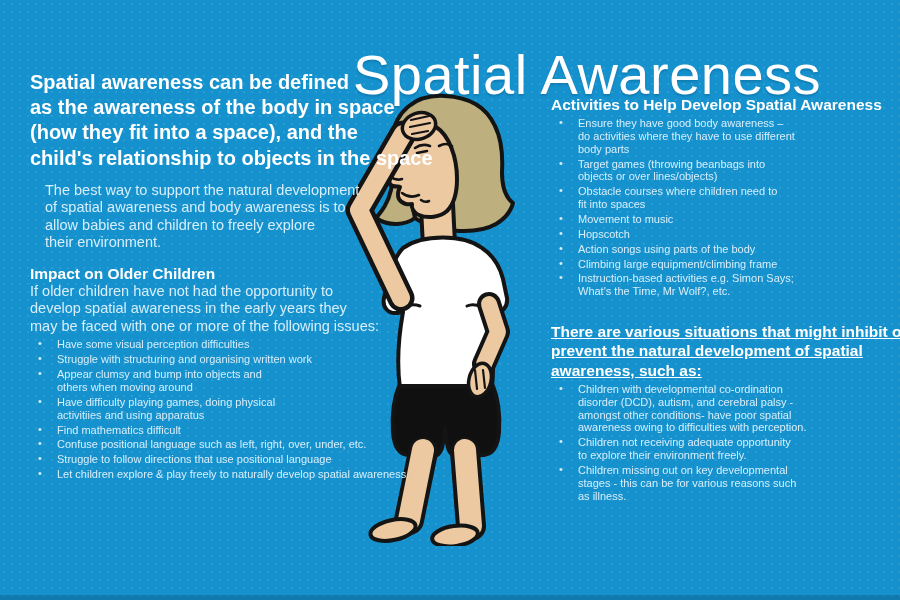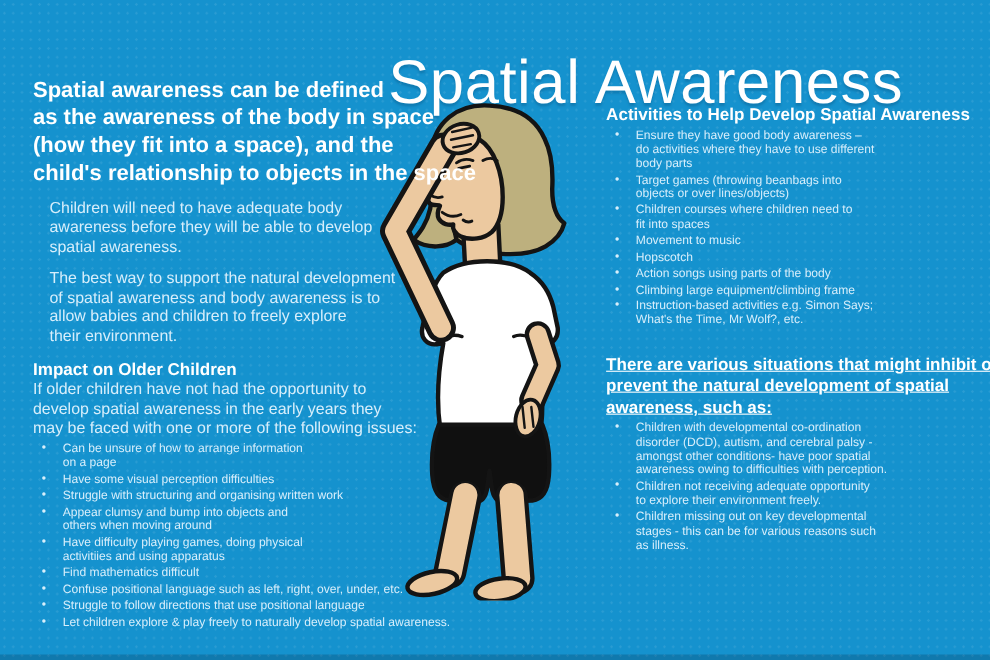--- a/index.html
+++ b/index.html
@@ -39,34 +39,29 @@
 </head>
 <body>
 
 <h1 class="title">Spatial Awareness</h1>
 
 <div class="col-left">
   <div class="lead">Spatial awareness can be defined
 as the awareness of the body in space
 (how they fit into a space), and the
 child's relationship to objects in the space</div>
-  <div class="para">Children will need to have adequate body
-awareness before they will be able to develop
-spatial awareness.</div>
   <div class="para">The best way to support the natural development
 of spatial awareness and body awareness is to
 allow babies and children to freely explore
 their environment.</div>
   <div class="h2">Impact on Older Children</div>
   <div class="sub">If older children have not had the opportunity to
 develop spatial awareness in the early years they
 may be faced with one or more of the following issues:</div>
   <ul class="blist">
-      <li><span class="btxt">Can be unsure of how to arrange information
-on a page</span></li>
       <li><span class="btxt">Have some visual perception difficulties</span></li>
       <li><span class="btxt">Struggle with structuring and organising written work</span></li>
       <li><span class="btxt">Appear clumsy and bump into objects and
 others when moving around</span></li>
       <li><span class="btxt">Have difficulty playing games, doing physical
 activitiies and using apparatus</span></li>
       <li><span class="btxt">Find mathematics difficult</span></li>
       <li><span class="btxt">Confuse positional language such as left, right, over, under, etc.</span></li>
       <li><span class="btxt">Struggle to follow directions that use positional language</span></li>
       <li><span class="btxt">Let children explore &amp; play freely to naturally develop spatial awareness.</span></li>
@@ -74,21 +69,21 @@
 </div>
 
 <div class="col-right">
   <div class="h2" style="margin-top:0;">Activities to Help Develop Spatial Awareness</div>
   <ul class="blist">
       <li><span class="btxt">Ensure they have good body awareness –
 do activities where they have to use different
 body parts</span></li>
       <li><span class="btxt">Target games (throwing beanbags into
 objects or over lines/objects)</span></li>
-      <li><span class="btxt">Children courses where children need to
+      <li><span class="btxt">Obstacle courses where children need to
 fit into spaces</span></li>
       <li><span class="btxt">Movement to music</span></li>
       <li><span class="btxt">Hopscotch</span></li>
       <li><span class="btxt">Action songs using parts of the body</span></li>
       <li><span class="btxt">Climbing large equipment/climbing frame</span></li>
       <li><span class="btxt">Instruction-based activities e.g. Simon Says;
 What's the Time, Mr Wolf?, etc.</span></li>
     </ul>
   <div class="h2 pre">There are various situations that might inhibit or
 prevent the natural development of spatial

